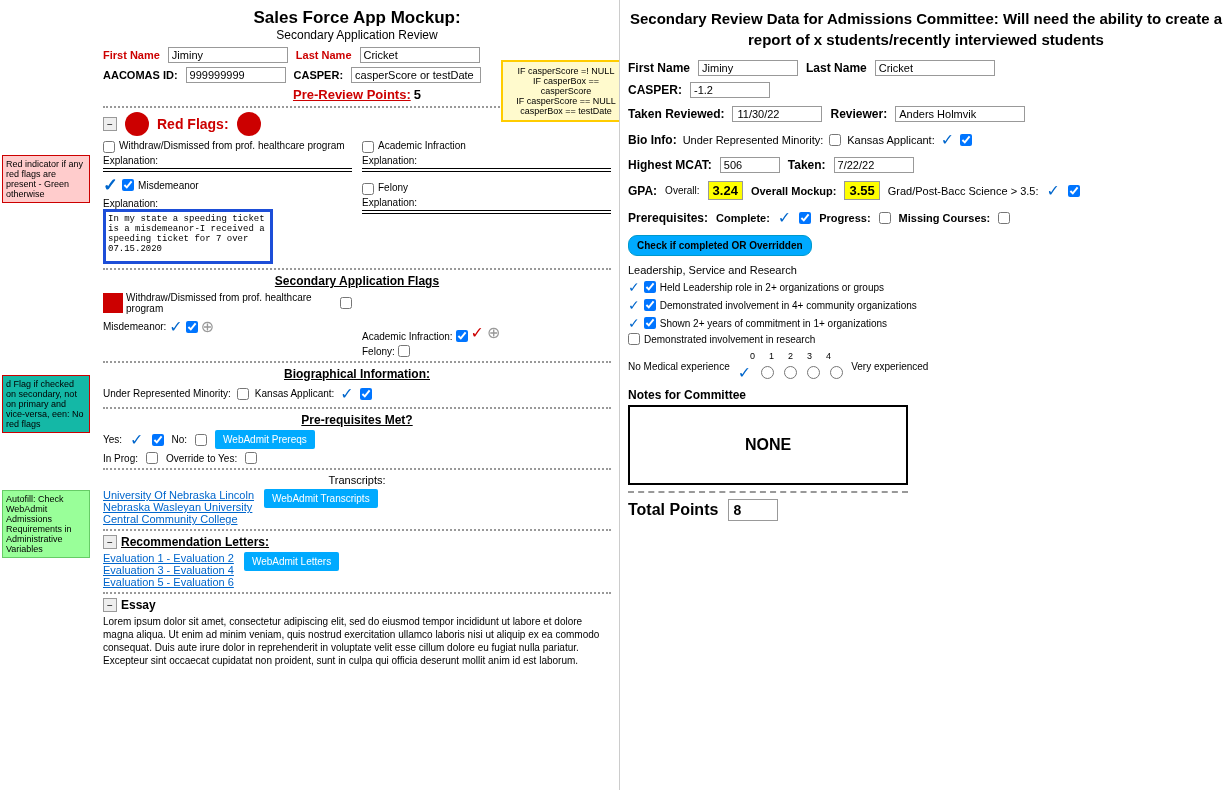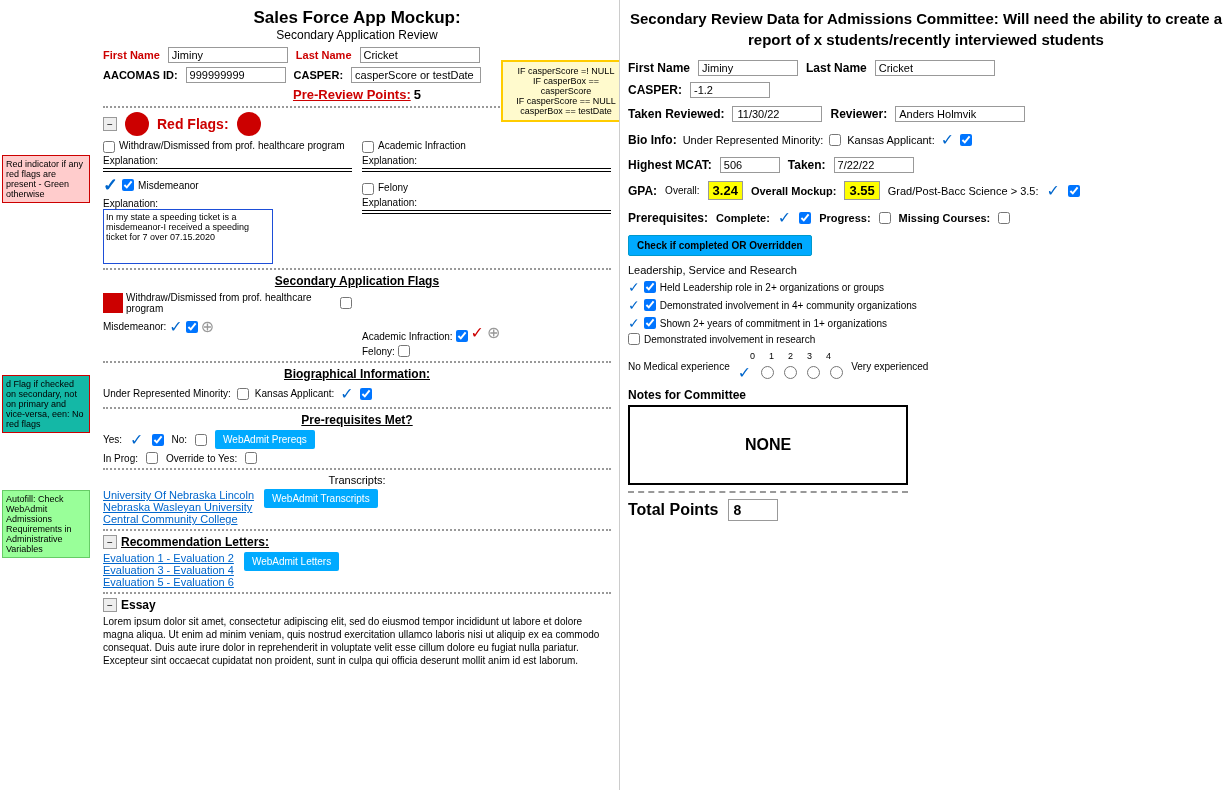--- a/index.html
+++ b/index.html
@@ -22,21 +22,21 @@
     .explanation-line { border-bottom: 1px solid #000; width: 100%; margin: 2px 0; }
     
     .misdemeanor-row { display: flex; align-items: center; gap: 4px; margin: 2px 0; }
     
     .minus-btn { width: 14px; height: 14px; border: 1px solid #999; background: #eee; display: inline-flex; align-items: center; justify-content: center; font-size: 10px; cursor: pointer; flex-shrink: 0; }
     .webadmit-btn { background: #00aaff; color: #fff; border: none; padding: 4px 8px; font-size: 10px; cursor: pointer; text-align: center; border-radius: 2px; }
     
     
     .right-panel { width: 612px; padding: 8px; }
     
-    .check-override-btn { background: #00aaff; border: 1px solid #0099cc; padding: 4px 8px; font-size: 10px; cursor: pointer; border-radius: 2px; color: #000; font-weight: bold; }
+    .check-override-btn { background: #00aaff; border: 1px solid #0099cc; padding: 4px 8px; font-size: 10px; cursor: pointer; border-radius: 9px; color: #000; font-weight: bold; }
     
     input[type="checkbox"] { width: 12px; height: 12px; cursor: pointer; }
     
     .red-flag-note { position: absolute; left: 0; top: 155px; background: #ffcccc; border: 1px solid #cc0000; padding: 3px; font-size: 9px; width: 90px; }
   </style>
 </head>
 <body>
 
 <div class="main-container">
 
@@ -108,21 +108,21 @@
           <div class="explanation-line"></div>
           <div class="explanation-line"></div>
 
           <div class="misdemeanor-row">
             <span style="color:#0066cc; font-size:18px; font-weight:bold;">✓</span>
             <input type="checkbox" checked="" style="">
             <span style="font-size:10px;">Misdemeanor</span>
           </div>
 
           <div style="font-size:10px;">Explanation:</div>
-          <div style="border:1px solid #1d4ed8; padding:2px; font-size:9px; min-height:55px; color:#000; width:170px;">In my state a speeding ticket is a misdemeanor-I received a speeding ticket for 7 over 07.15.2020</div>
+          <div style="border:3px solid #1d4ed8; padding:2px; font-size:9px; min-height:55px; color:#000; width:170px;font-family:Liberation Mono, monospace;">In my state a speeding ticket is a misdemeanor-I received a speeding ticket for 7 over 07.15.2020</div>
         </div>
 
         <div style="flex:1;">
           <div class="flag-item">
             <input type="checkbox" style="">
             <span style="font-size:10px;">Academic Infraction</span>
           </div>
           <div style="font-size:10px;">Explanation:</div>
           <div class="explanation-line"></div>
           <div class="explanation-line"></div>

